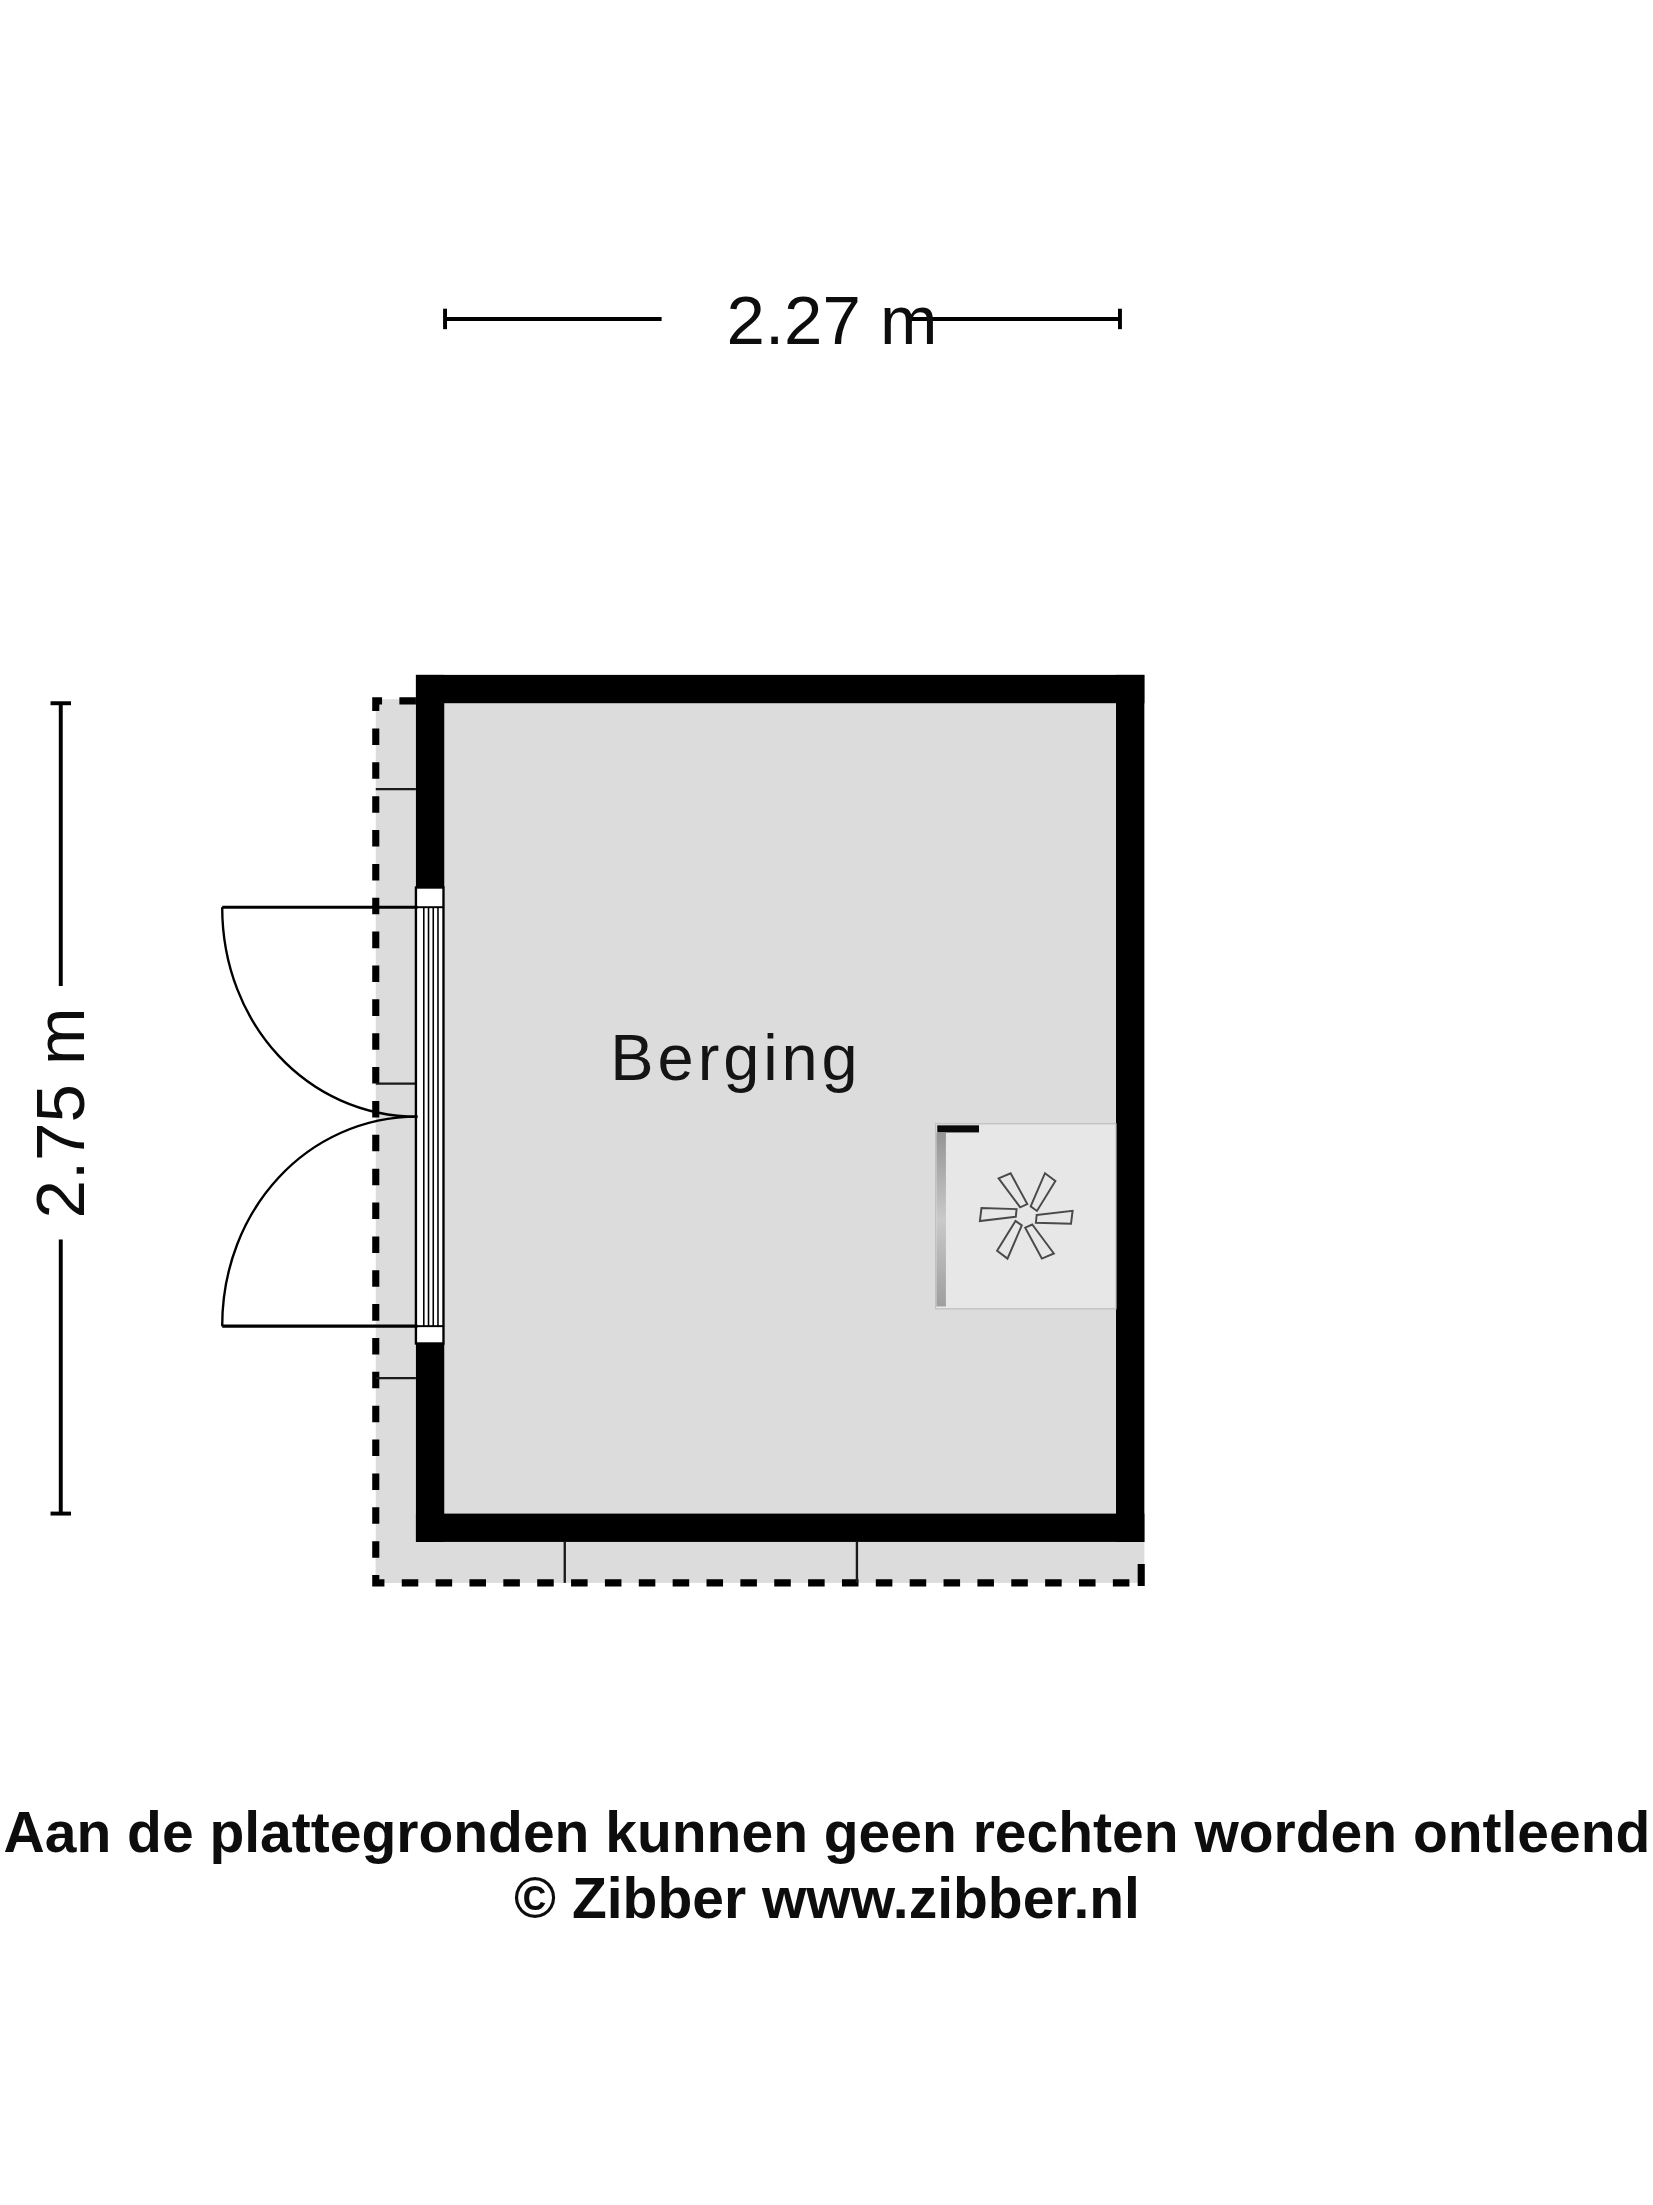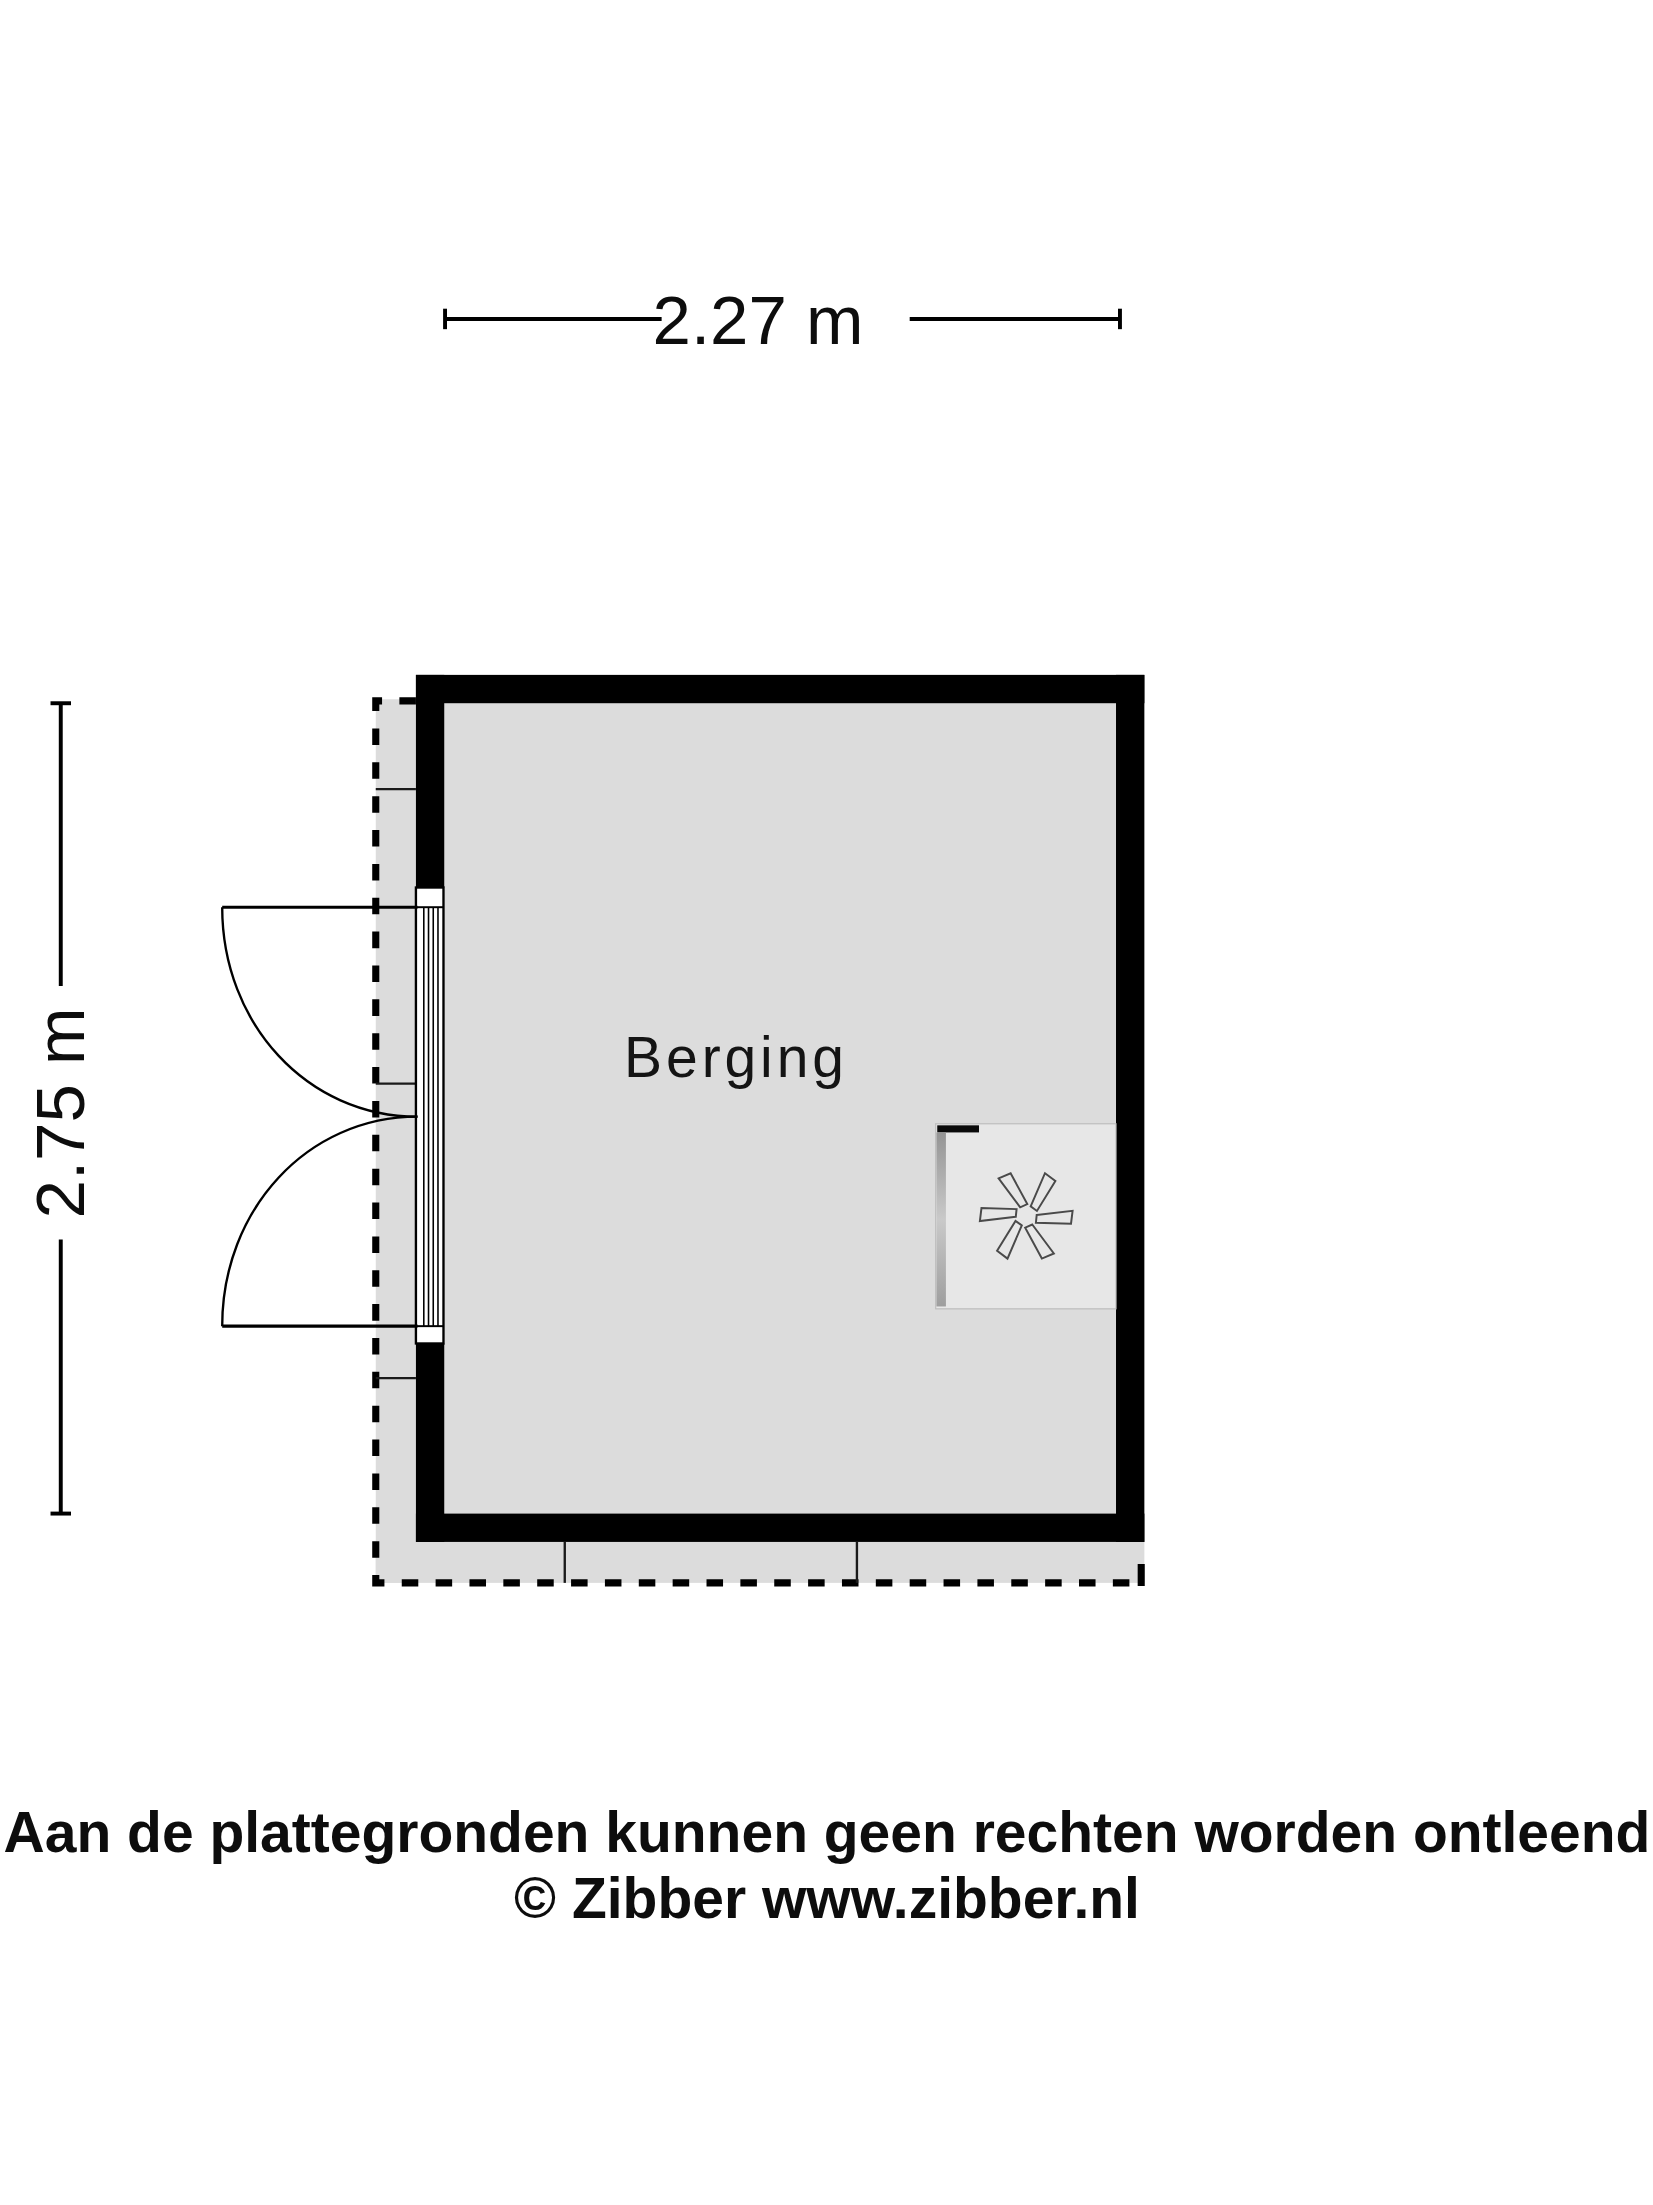--- a/index.html
+++ b/index.html
@@ -16,21 +16,21 @@
   .dim-label{
     font-size:69px;
     line-height:1;
     transform:translate(-50%,-50%);
     color:#0d0d0d;
   }
   .dim-label.vertical{
     transform:translate(-50%,-50%) rotate(-90deg);
   }
   .room-label{
-    font-size:57px;
+    font-size:65px;
     letter-spacing:3.9px;
     transform:translate(-50%,-50%);
     color:#141414;
   }
   .footer{
     position:absolute;
     left:0;top:1799px;width:1654px;
     text-align:center;
     font-size:57px;
     line-height:66px;
@@ -105,21 +105,21 @@
     </g>
 
     <g stroke="#000000" stroke-width="5">
       <line x1="77" y1="893" x2="77" y2="1252"></line>
       <line x1="77" y1="1574" x2="77" y2="1922"></line>
       <line x1="64" y1="893" x2="90" y2="893"></line>
       <line x1="64" y1="1922" x2="90" y2="1922"></line>
     </g>
   </svg>
 
-  <div class="label dim-label" style="left:758px;top:320px;">2.27 m</div>
+  <div class="label dim-label" style="left:832px;top:320px;">2.27 m</div>
 
   <div class="label dim-label vertical" style="left:60px;top:1113px;">2.75 m</div>
 
   <div class="label room-label" style="left:736px;top:1057px;">Berging</div>
 
   <div class="footer">
     <div>Aan de plattegronden kunnen geen rechten worden ontleend</div>
     <div>© Zibber www.zibber.nl</div>
   </div>
 

